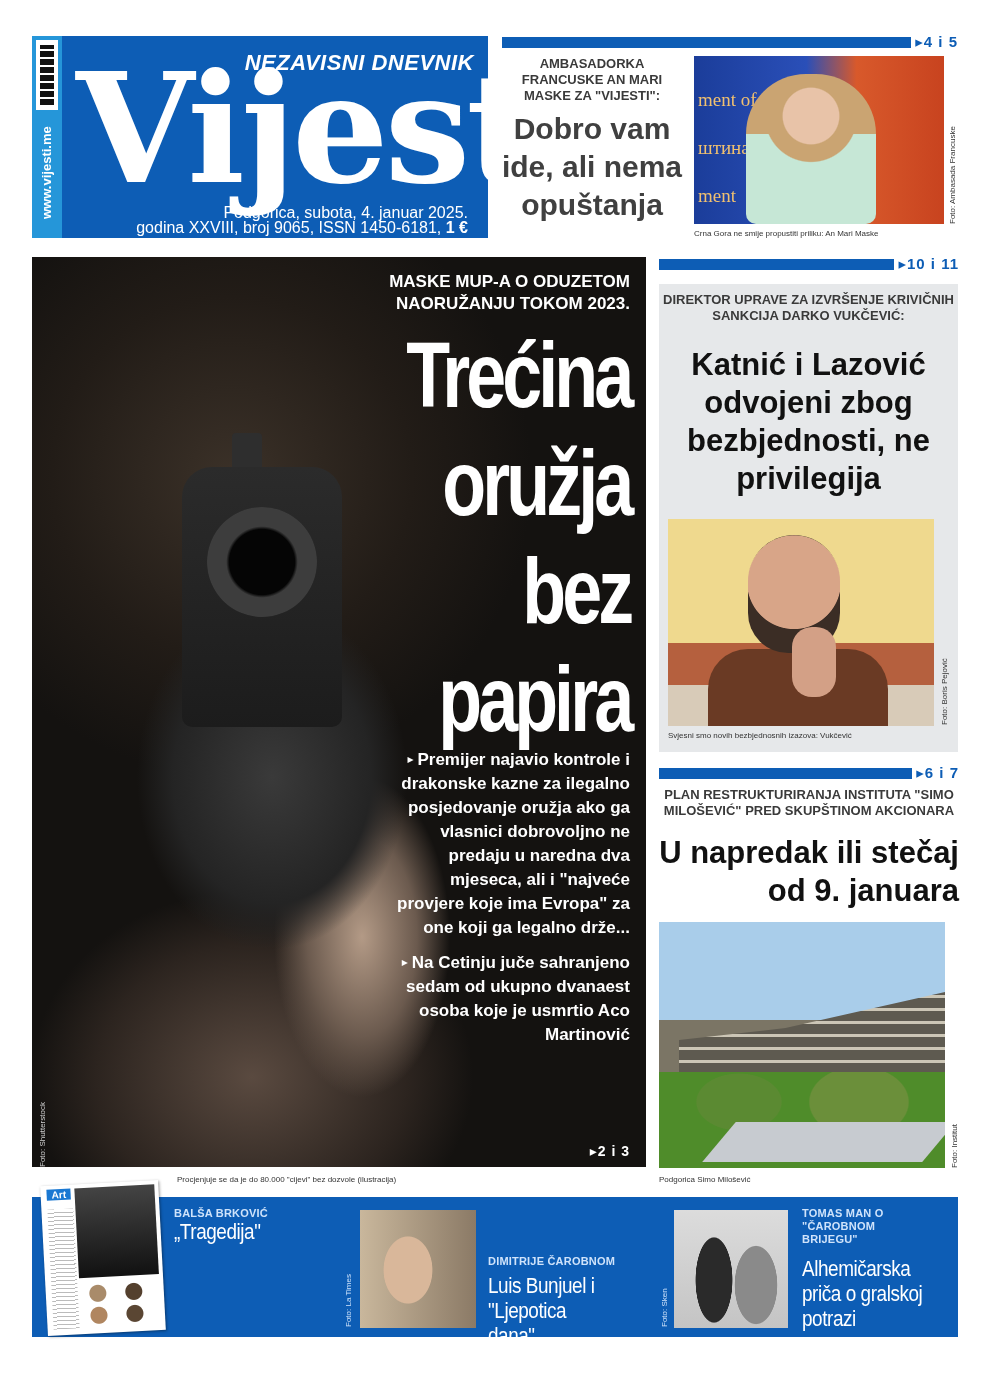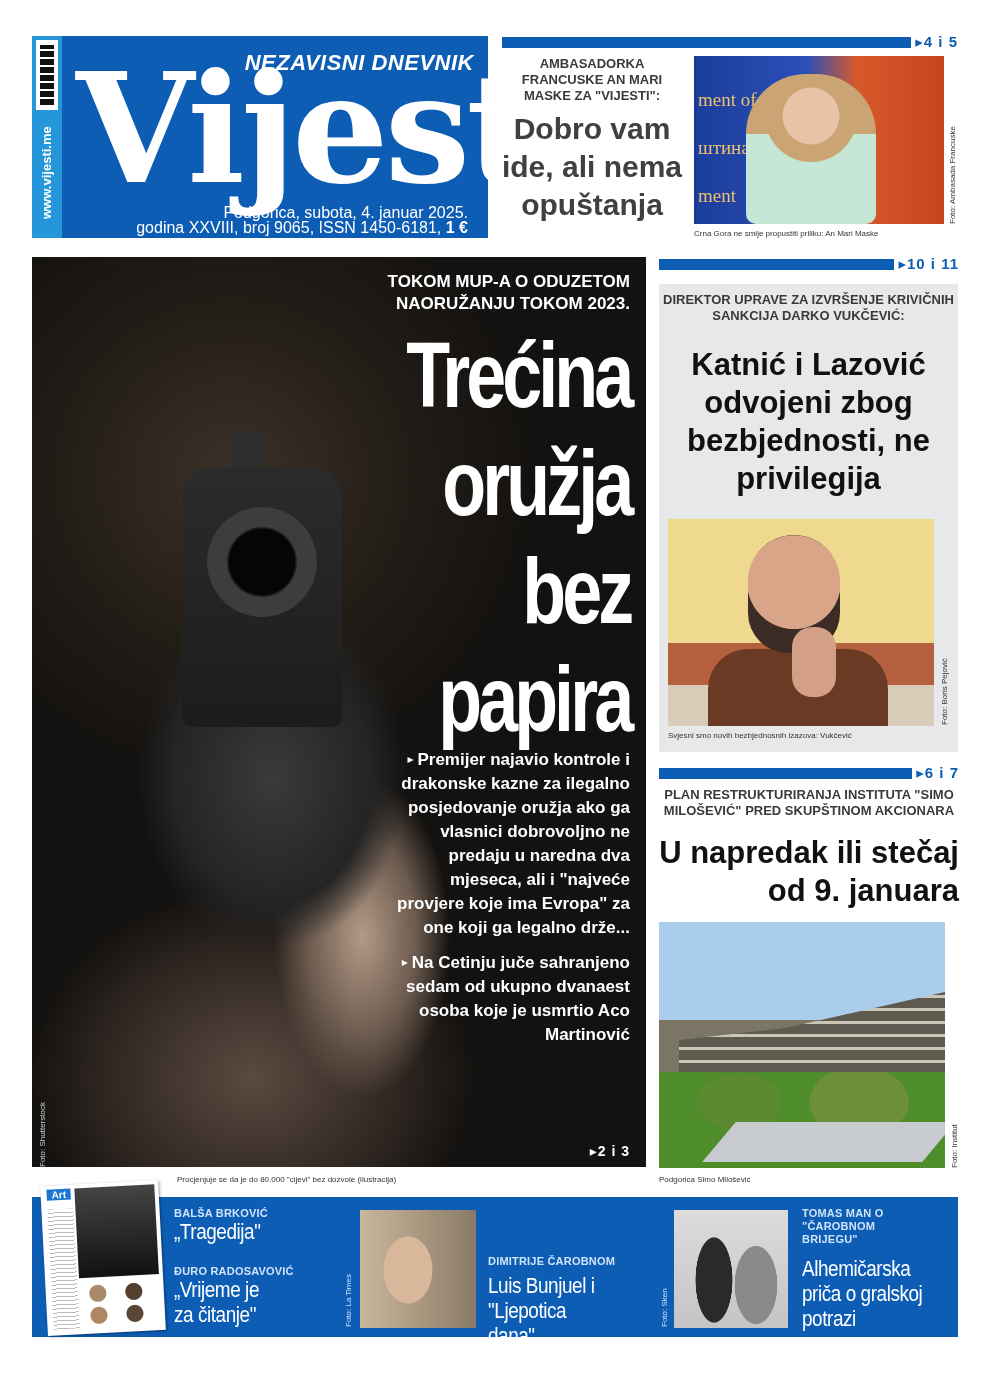--- a/index.html
+++ b/index.html
@@ -146,21 +146,21 @@
   </div>
   <div class="photo-credit">Foto: Ambasada Francuske</div>
   <div class="caption">Crna Gora ne smije propustiti priliku: An Mari Maske</div>
 </section>
 
 <section class="lead">
   <div class="sight"></div>
   <div class="barrel"></div>
   <div class="muzzle"></div>
   <div class="kicker">
-    <div>TOKOM MUP-A O ODUZETOM</div>
+    <div>MASKE MUP-A O ODUZETOM</div>
     <div>NAORUŽANJU TOKOM 2023.</div>
   </div>
   <h1 class="headline">
     <div>Trećina</div>
     <div>oružja</div>
     <div>bez</div>
     <div>papira</div>
   </h1>
   <div class="bullets">
     <p><span class="tri">▸</span><span>Premijer najavio kontrole i drakonske kazne za ilegalno posjedovanje oružja ako ga vlasnici dobrovoljno ne predaju u naredna dva mjeseca, ali i "najveće provjere koje ima Evropa" za one koji ga legalno drže...</span></p>
@@ -209,24 +209,20 @@
     <div class="art-lines"></div>
     <div class="art-img"></div>
     <div class="art-thumbs"></div>
     <div class="art-label">Art</div>
   </div>
 
   <div class="item p1">
     <div class="author">BALŠA BRKOVIĆ</div>
     <div class="title">„Tragedija"</div>
   </div>
-  <div class="item p2">
-    <div class="author">ĐURO RADOSAVOVIĆ</div>
-    <div class="title" style="white-space:normal; width:120px;">„Vrijeme je za čitanje"</div>
-  </div>
 
   <div class="credit-bunuel">Foto: La Times</div>
   <div class="photo-bunuel"></div>
   <div class="item p3">
     <div class="author">DIMITRIJE ČAROBNOM</div>
     <div class="title" style="white-space:normal; width:150px; margin-top:6px;">Luis Bunjuel i "Ljepotica dana"</div>
   </div>
 
   <div class="credit-mann">Foto: Sken</div>
   <div class="photo-mann"></div>

